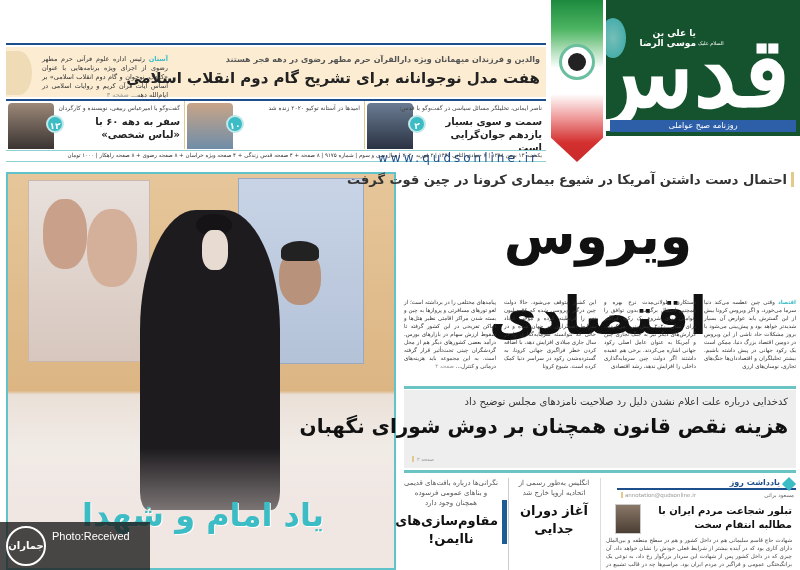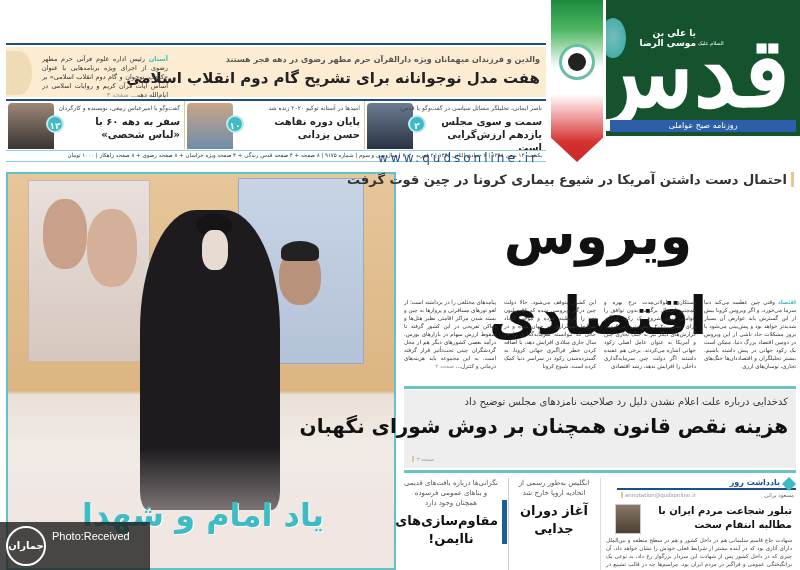--- a/index.html
+++ b/index.html
@@ -134,27 +134,26 @@
     <span class="ref">صفحه ۳</span>
   </div>
 </div>
 
 <div class="abs teaser-rule"></div>
 <div class="abs teasers">
   <div class="teaser" style="right:0; width:182px; border-left:1px solid #e3c98a;">
     <div class="photo" style="background:linear-gradient(#6b7c92,#2a3344);"></div>
     <div class="kick">ناصر ایمانی، تحلیلگر مسائل سیاسی در گفت‌وگو با قدس:</div>
     <div class="badge">۲</div>
-    <div class="title">سمت و سوی مجلس یازدهم ارزش‌گرایی است</div>
+    <div class="title">سمت و سوی بسیار یازدهم جوان‌گرایی است</div>
   </div>
   <div class="teaser" style="right:182px; width:180px;">
     <div class="photo" style="background:linear-gradient(#c8a488,#6f8da8);"></div>
     <div class="kick">امیدها در آستانه توکیو ۲۰۲۰ زنده شد</div>
     <div class="badge">۱۰</div>
-    <div class="title">پایان دوره نقاهت حسن یزدانی</div>
   </div>
   <div class="teaser" style="right:362px; width:178px; border-left:none;">
     <div class="photo" style="background:linear-gradient(#9c8878,#3a3432);"></div>
     <div class="kick">گفت‌وگو با امیرعباس ربیعی، نویسنده و کارگردان</div>
     <div class="badge">۱۲</div>
     <div class="title">سفر به دهه ۶۰ با «لباس شخصی»</div>
   </div>
 </div>
 
 <div class="abs info-bar">

